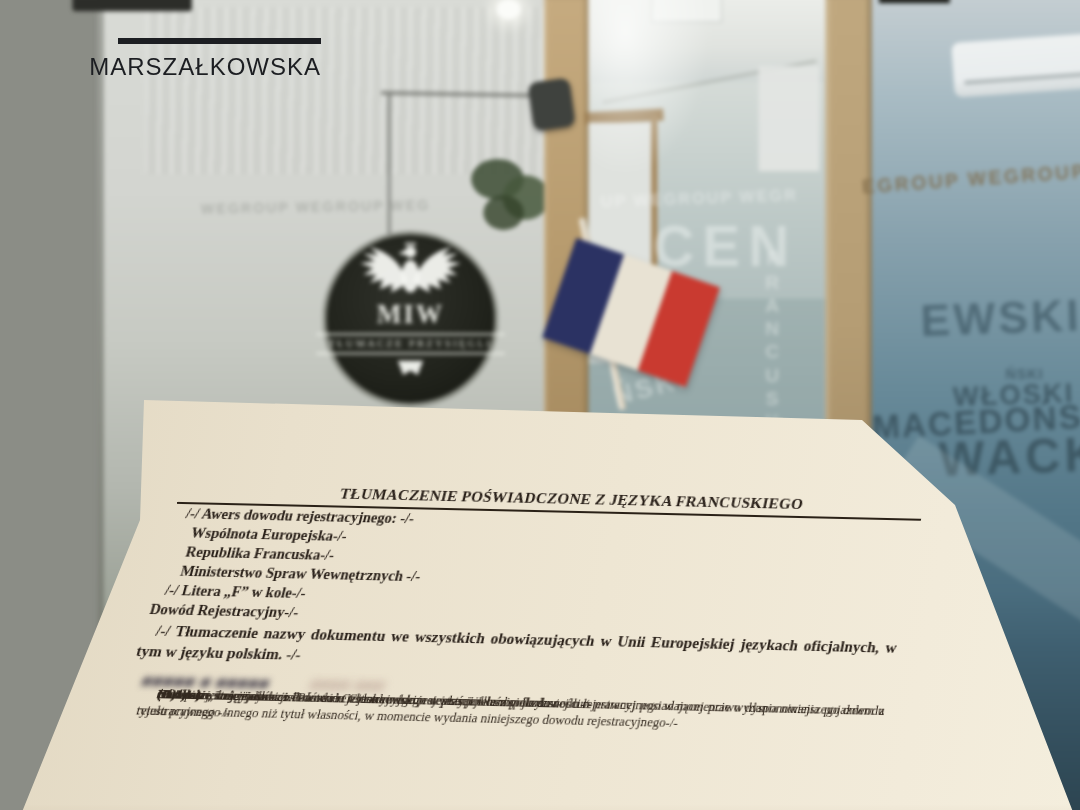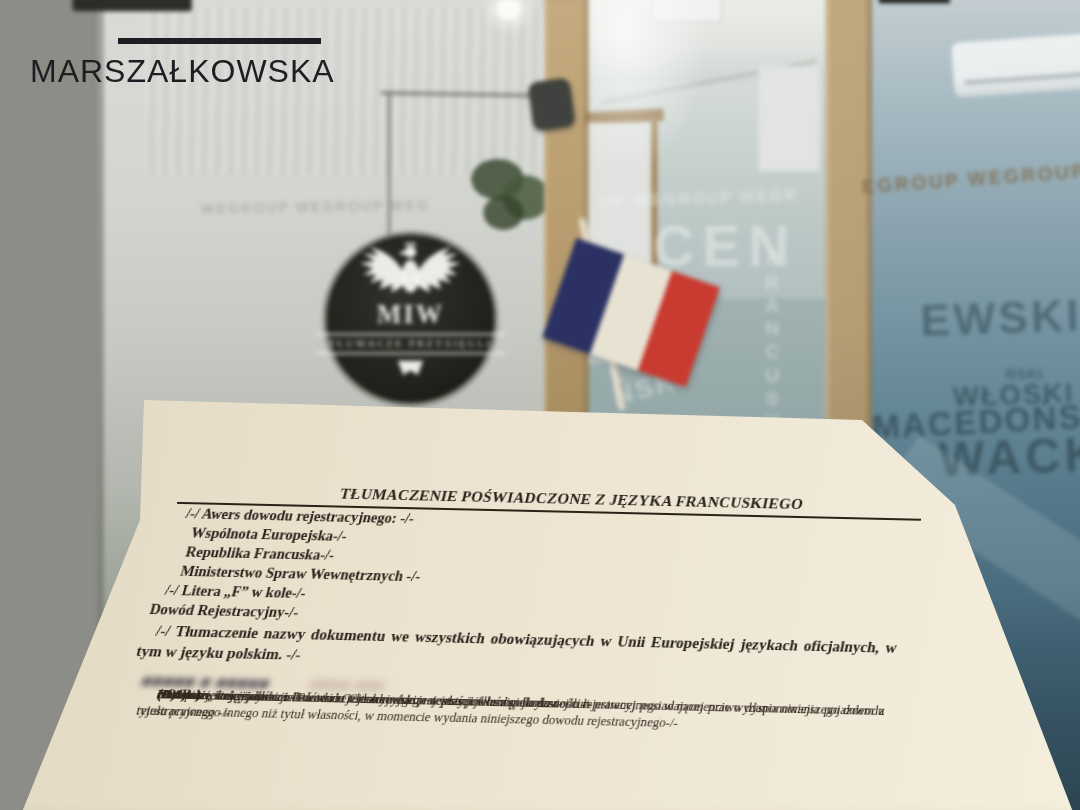--- a/index.html
+++ b/index.html
@@ -125,21 +125,21 @@
     color:rgba(150,112,104,.5); font-weight:bold; font-size:11px; letter-spacing:2px; }
   .item { font-size:12.6px; line-height:15.9px; text-align:justify; text-indent:16px; color:#33291f; }
   .item b { letter-spacing:.3px; }
   .items-block { position:static; display:block; margin-top:3px; }
 
   
   .wm { left:30px; top:26px; z-index:5; color:#1c1e22; }
   .wm * { position:static; display:block; }
   .wm-title { font-size:46px; letter-spacing:1.5px; line-height:50px; white-space:nowrap; }
   .wm-rule { width:203px; height:6px; background:#1c1e22; margin:12px 0 9px 88px; }
-  .wm-sub { font-size:32px; letter-spacing:1px; white-space:nowrap;text-align:right; }
+  .wm-sub { font-size:24px; letter-spacing:1px; white-space:nowrap;text-align:right; }
 </style>
 </head>
 <body>
 
 <div class="stage">
 
   <div class="bg">
     <div class="wall-left"></div>
     <div class="frame-line"></div>
 

